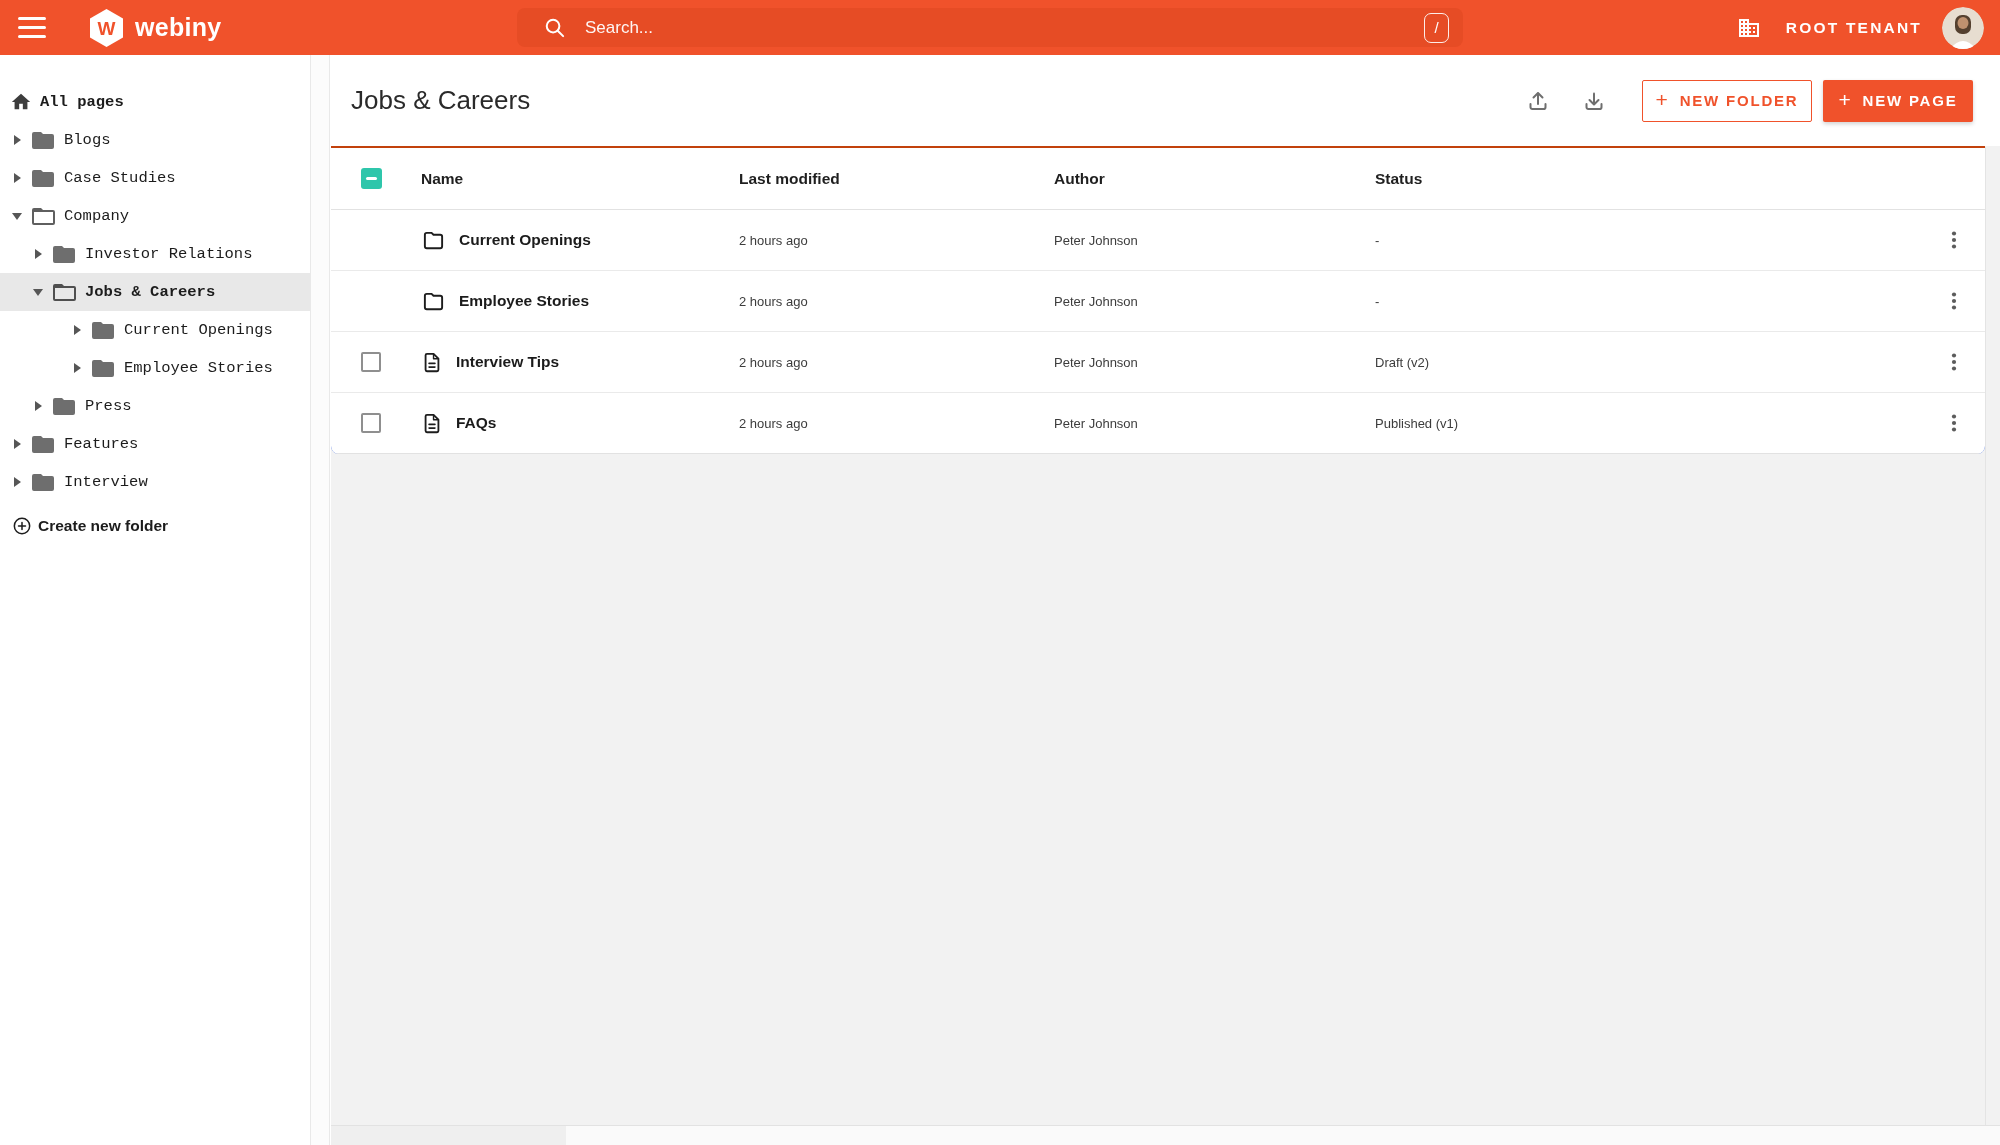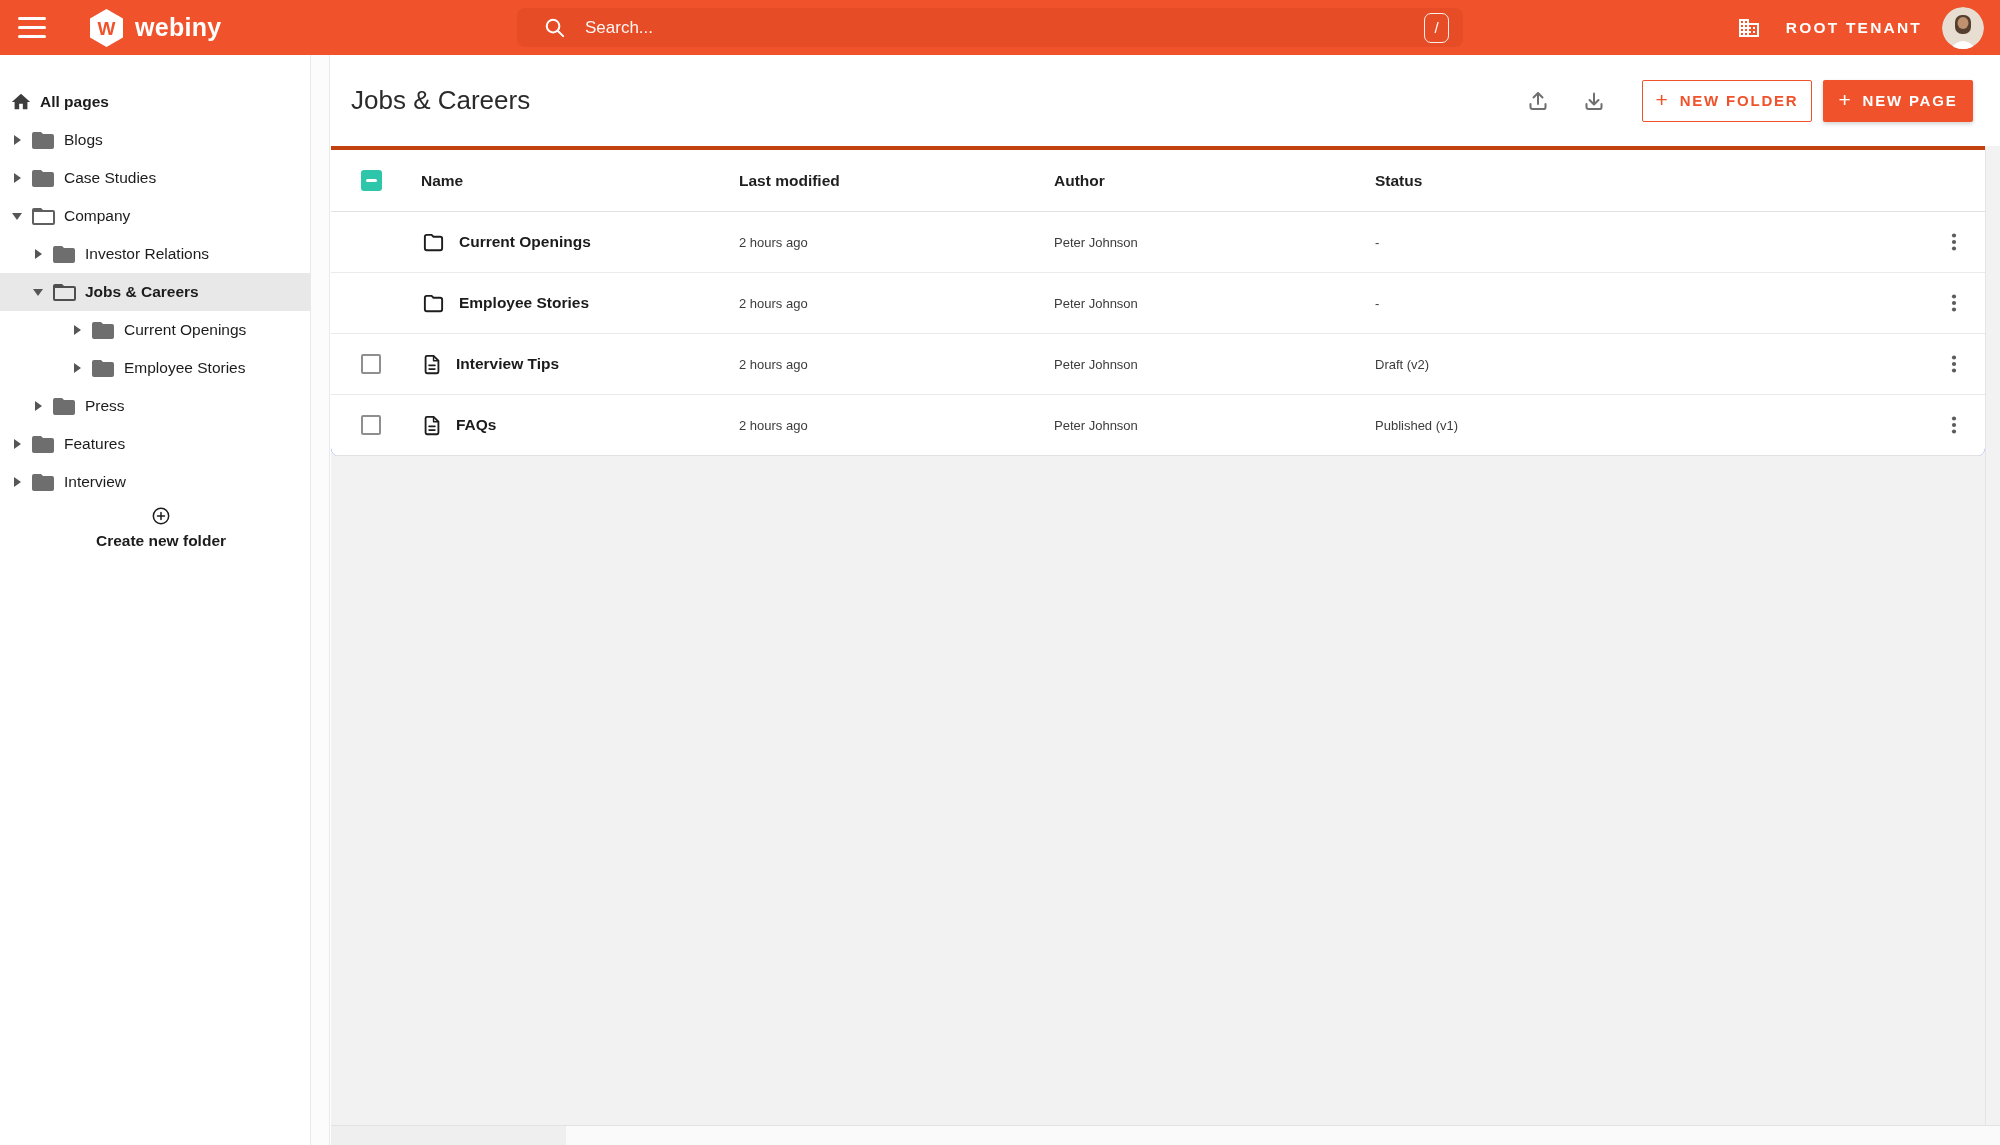--- a/index.html
+++ b/index.html
@@ -31,49 +31,49 @@
   .avatar { width:42px; height:42px; border-radius:50%; overflow:hidden; cursor:pointer; flex-shrink:0; }
 
   
   .sidebar { position:absolute; left:0; top:55px; width:311px; bottom:0; background:#fff;
     border-right:1px solid #e9e9e9; overflow:hidden; }
   .side-gutter { position:absolute; left:311px; top:55px; width:19px; bottom:0; background:#fcfcfc;
     border-right:1px solid #e9e9e9; }
   .nav { padding-top:28px; }
   .nav-item { height:38px; display:flex; align-items:center; font-size:15.5px; color:#1c1c1c; cursor:pointer; }
   .nav-item.selected { background:#e8e8e8; }
-  .nav-item .label { white-space:nowrap; }
+  .nav-item .label { white-space:nowrap;font-family:Liberation Mono, monospace; }
   .bold .label, .bold { font-weight:700; }
   .d0 { padding-left:10px; } .d1 { padding-left:10px; } .d2 { padding-left:31px; } .d3 { padding-left:70px; }
   .caret-box { width:14px; display:flex; justify-content:center; margin-right:7px; flex-shrink:0; }
   .caret-r { width:0; height:0; border-left:7px solid #565656; border-top:5px solid transparent; border-bottom:5px solid transparent; }
   .caret-d { width:0; height:0; border-top:7px solid #565656; border-left:5px solid transparent; border-right:5px solid transparent; }
   .nav-icon { margin-right:9px; flex-shrink:0; display:flex; }
   .home-gap { margin-right:8px; }
   .create-folder { margin-top:5px; height:40px; display:flex; align-items:center; padding-left:12px; gap:6px;
-    font-size:15.5px; font-weight:700; color:#1c1c1c; cursor:pointer;flex-direction:column; }
+    font-size:15.5px; font-weight:700; color:#1c1c1c; cursor:pointer; }
 
   
   .content { position:absolute; left:331px; top:55px; right:0; bottom:0; background:#f2f2f2;
     display:flex; flex-direction:column; }
   .content-header { height:91px; flex-shrink:0; background:#fff; display:flex; align-items:center;
     padding:0 27px 0 20px; }
   .page-title { font-size:26px; font-weight:400; color:#2a2a2a; margin:0; }
   .actions { margin-left:auto; display:flex; align-items:center; }
   .icon-btn { background:none; border:none; padding:0; cursor:pointer; display:flex; }
   .icon-btn.upload { margin-right:32px; }
   .icon-btn.download { margin-right:36px; }
   .btn { height:42px; border-radius:2px; font-size:15px; letter-spacing:1.8px; font-weight:600;
     display:flex; align-items:center; justify-content:center; gap:10px; cursor:pointer; font-family:inherit; }
   .btn .plus { font-size:21px; font-weight:400; line-height:1; margin-top:-2px; }
   .btn-outline { width:170px; background:#fff; border:1px solid #f0522b; color:#f0522b; margin-right:11px; }
   .btn-filled { width:150px; background:#f0522b; border:none; color:#fff; box-shadow:0 2px 4px rgba(0,0,0,.18); }
 
   
-  .table-card { background:#1d4ed8; width:calc(100% - 15px); border-top:4px solid #c2410c;
+  .table-card { background:#1d4ed8; width:calc(100% - 15px); border-top:2px solid #c2410c;
     border-radius:0 0 8px 8px; flex-shrink:0; overflow:hidden; }
   .t-row { display:grid; grid-template-columns:90px 318px 315px 321px 1fr 62px; align-items:center;
     height:61px; border-bottom:1px solid #eaeaea; background:#fff; }
   .t-row:last-child { border-bottom-color:#e2e2e2; }
   .t-head { height:62px; border-bottom-color:#e2e2e2; }
   .cb-col { padding-left:30px; display:flex; }
   .teal-cb { width:21px; height:21px; background:#2ec6ab; border-radius:3px; position:relative; cursor:pointer; }
   .teal-cb::after { content:""; position:absolute; left:5px; top:9px; width:11px; height:3px; background:#fff; border-radius:2px; }
   .cb { width:20px; height:20px; background:#fff; border:2px solid #8f8f8f; border-radius:2px; cursor:pointer; }
   .head-cell { font-size:15.5px; font-weight:700; color:#1f1f1f; }

